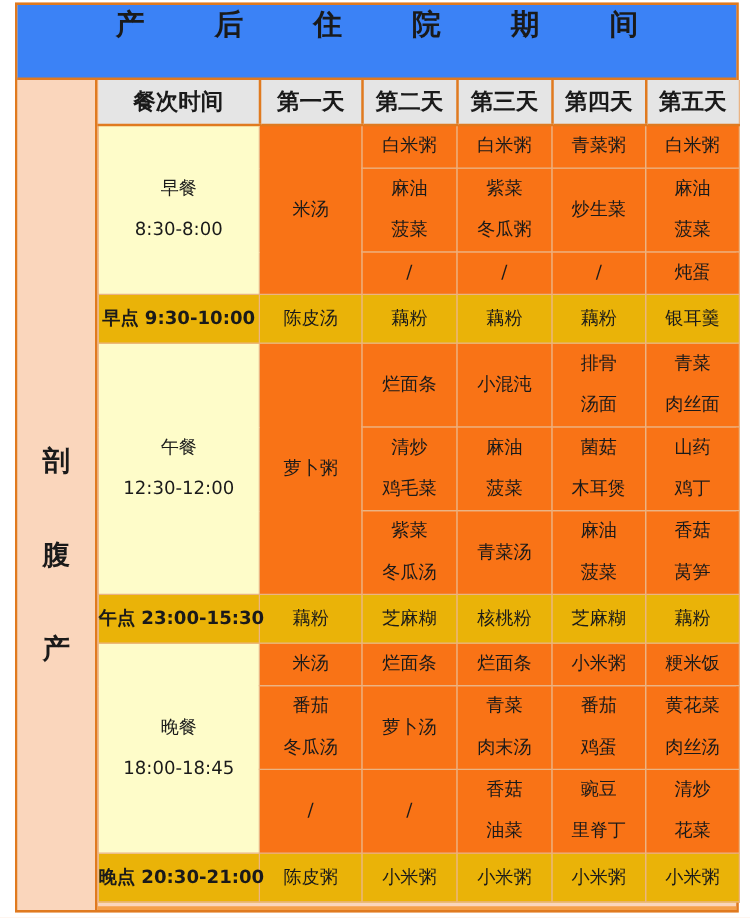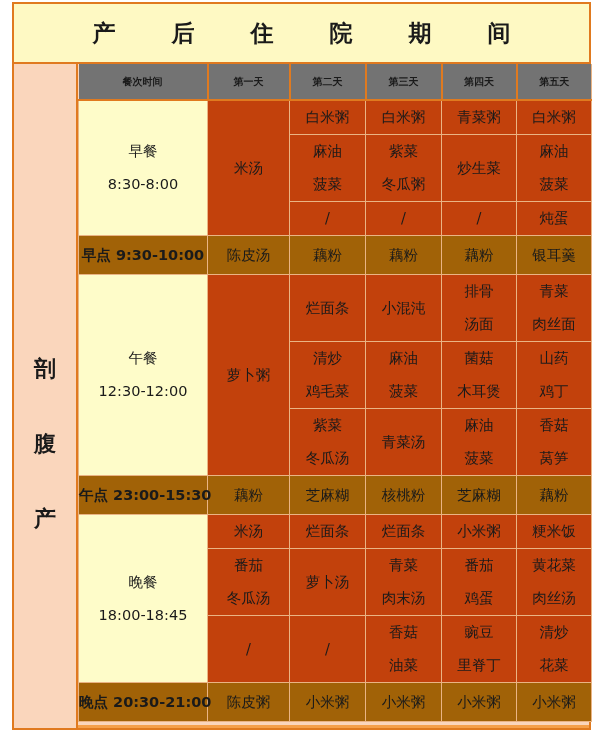--- a/index.html
+++ b/index.html
@@ -1,39 +1,39 @@
 <!DOCTYPE html>
 <html><head>
 <meta charset="utf-8">
 <style>
   html, body { margin: 0; padding: 0; background: #ffffff; }
   body { width: 600px; height: 734px; position: relative; overflow: hidden;
          font-family: "DejaVu Serif", "Liberation Serif", serif; color: #1a1a1a; }
   .frame { position: absolute; left: 12px; top: 2px; width: 579px; height: 728px;
            border: 2px solid #e07a1f; box-sizing: border-box; background: #fad6bc; }
   .title { position: absolute; left: 0; top: 0; width: 100%; height: 60px;
-           background: #fef9c3; border-bottom: 2px solid #e07a1f; box-sizing: border-box;
-           display: flex; align-items: center; justify-content: center; }
+           background: #3b82f6; border-bottom: 2px solid #e07a1f; box-sizing: border-box;
+           display: flex; align-items: flex-start; justify-content: center; }
   .title span { font-size: 23px; font-weight: bold; letter-spacing: 56px; margin-left: 56px; color: #1a1a1a; }
   .side { position: absolute; left: 0; top: 60px; width: 64px; bottom: 0;
           background: #fad6bc; border-right: 2px solid #e07a1f; box-sizing: border-box; }
   .side-label { position: absolute; left: 0; width: 100%; text-align: center;
                 font-size: 22px; font-weight: bold; }
   table.grid { position: absolute; left: 64px; top: 60px; border-collapse: collapse;
                table-layout: fixed; width: 513px; }
   table.grid td { border: 1px solid #eab484; text-align: center; vertical-align: middle;
                   padding: 0; font-size: 14.5px; line-height: 33px; }
-  table.grid tr.head td { background: #737373; height: 35px; font-weight: bold; font-size: 10px;
+  table.grid tr.head td { background: #e5e5e5; height: 35px; font-weight: bold; font-size: 18px;
                           border-top: none; border-bottom: 2px solid #e07a1f; border-left: 2px solid #e07a1f; }
   table.grid tr.head td:first-child { border-left: none; }
-  td.meal { background: #c2410c; }
+  td.meal { background: #f97316; }
   td.meal-name { background: #fefcc9; font-family: "DejaVu Sans", "Liberation Sans", sans-serif;
                  font-weight: normal; font-size: 17px; line-height: 32px; }
   td.meal-name .t { display: block; }
-  tr.snack td { background: #a16207; height: 38px; margin-left: 45px; }
+  tr.snack td { background: #eab308; height: 38px; margin-left: 45px; }
   td.snack-name { font-family: "DejaVu Sans", "Liberation Sans", sans-serif; font-weight: bold;
                   font-size: 12.5px; white-space: nowrap; }
   .bottom-bar { position: absolute; left: 64px; right: 0; bottom: 0; height: 3px; background: #f5a04a; }
   .cell-line { display: block; }
 </style>
 </head>
 <body>
 
 <div class="frame">
   <div class="title">

